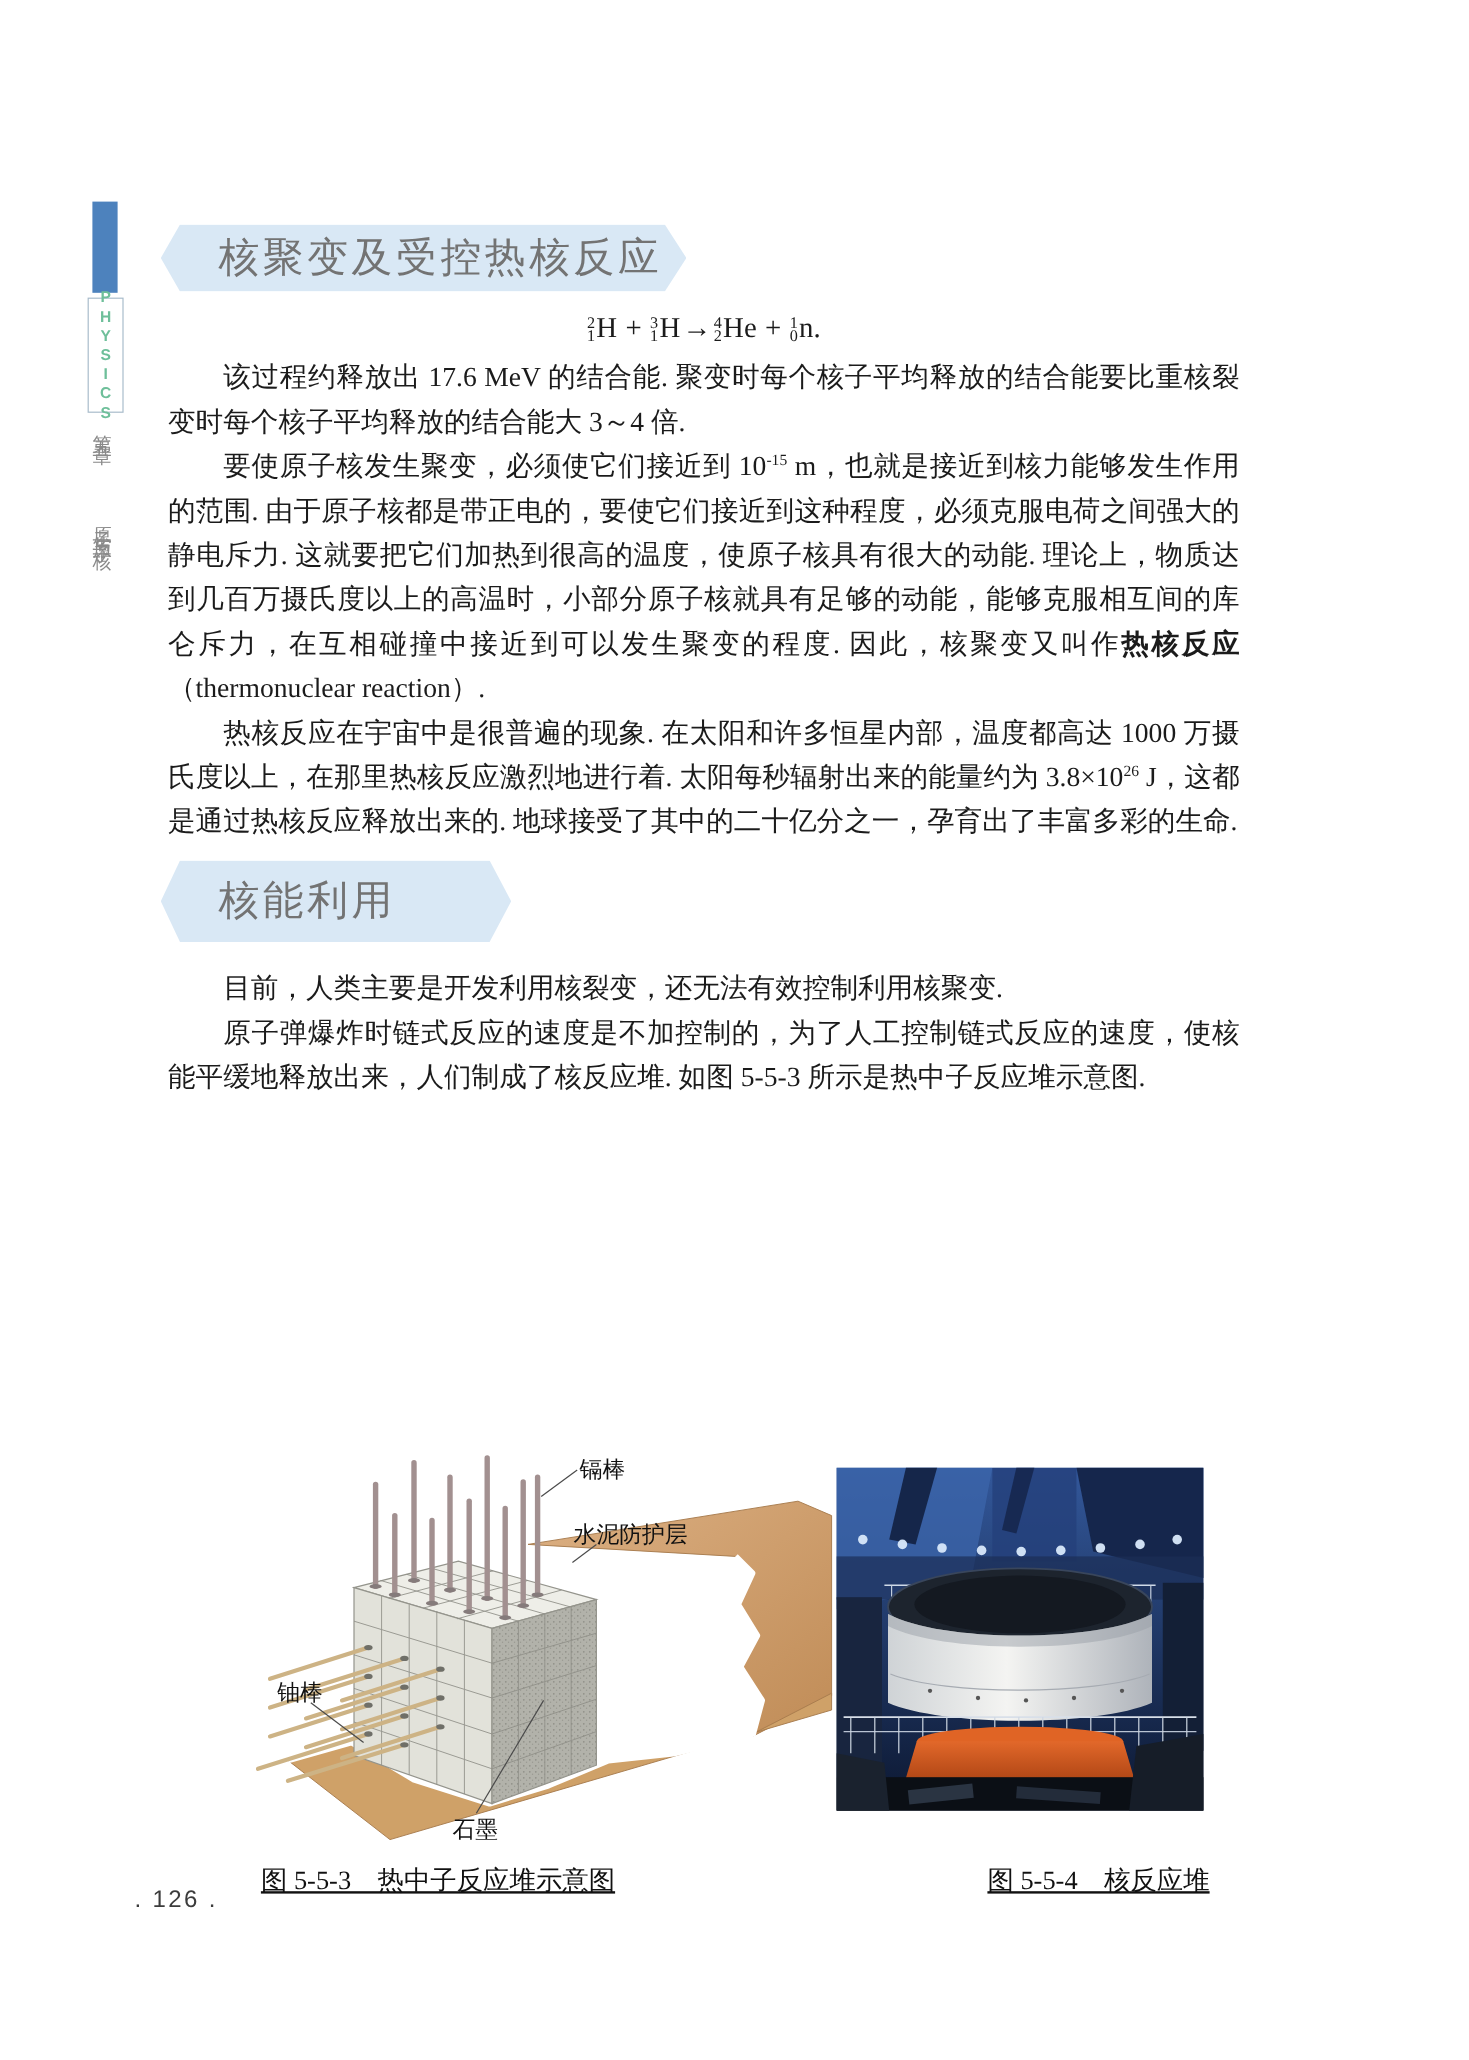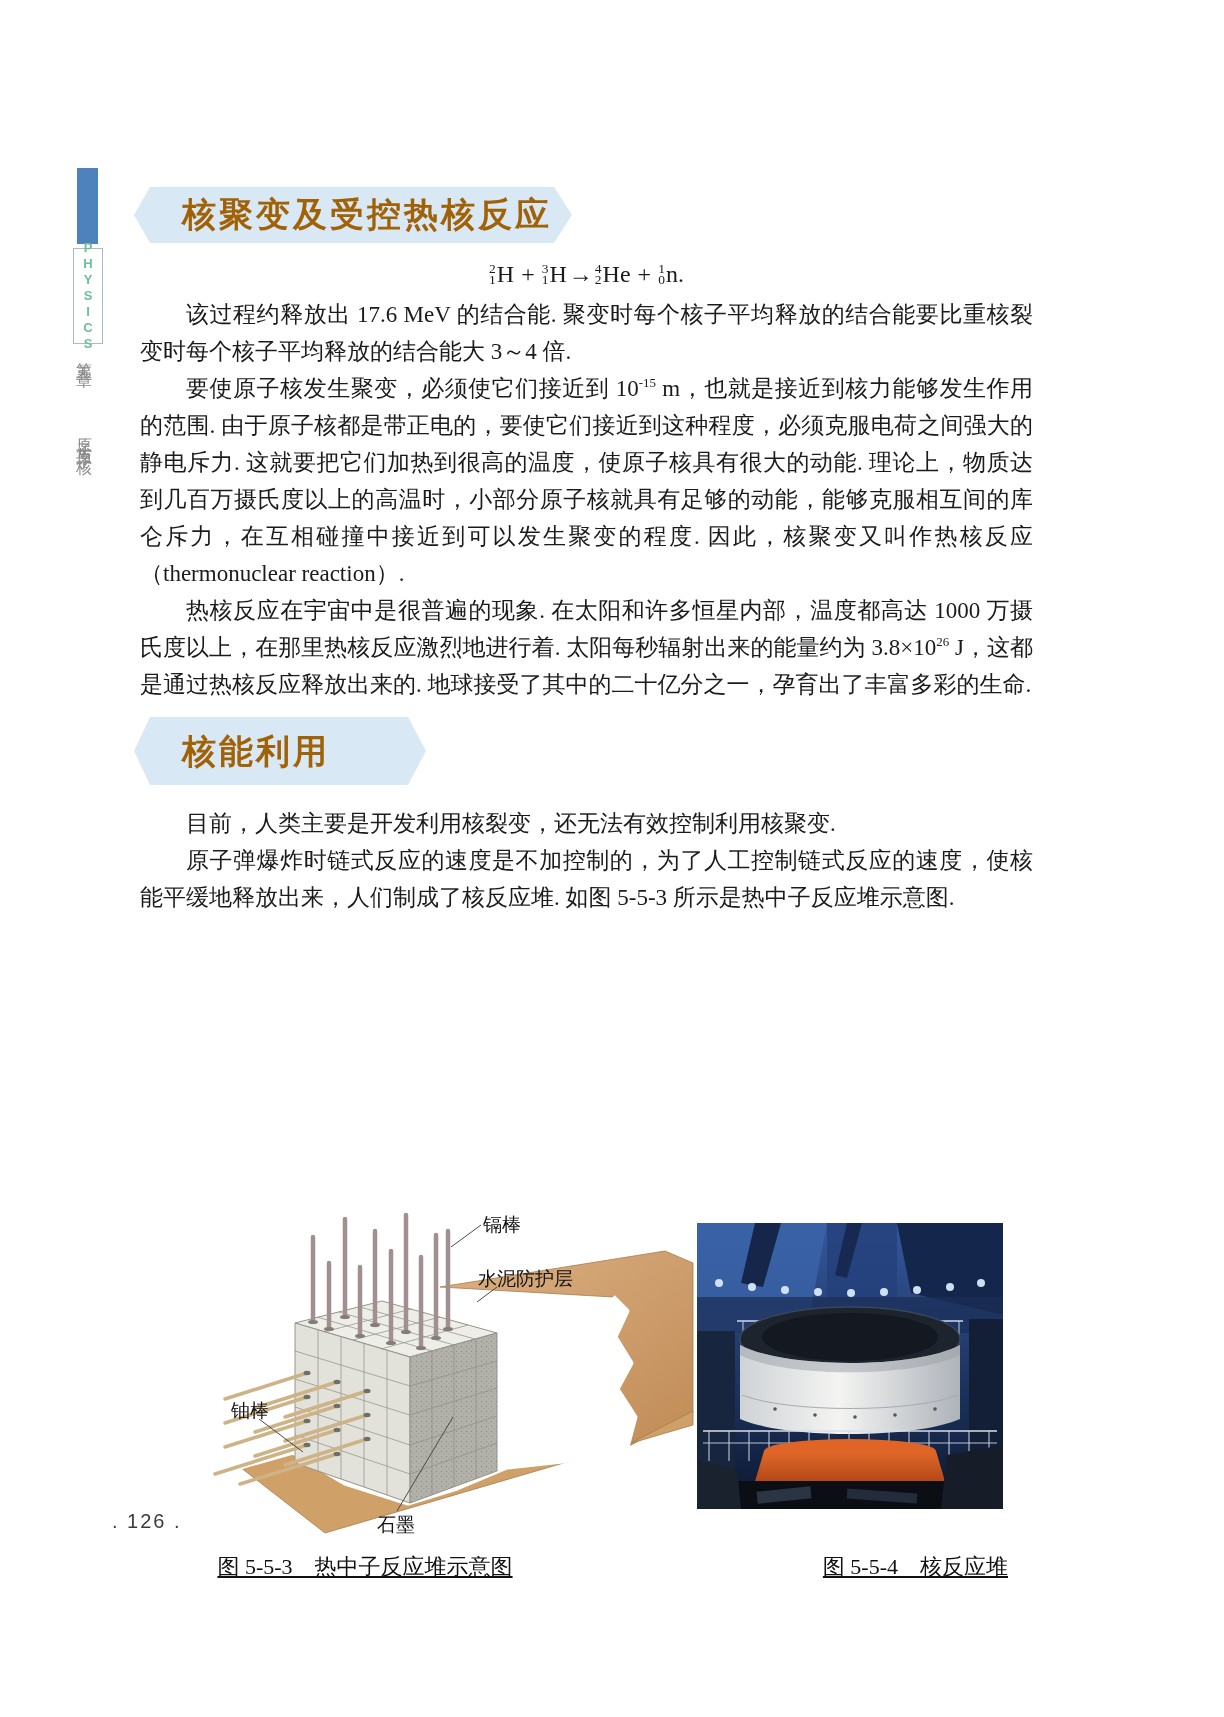--- a/index.html
+++ b/index.html
@@ -15,48 +15,48 @@
                     font-family:"Liberation Sans","DejaVu Sans",sans-serif;font-weight:bold;
                     font-size:13px;color:#6ebf9a;letter-spacing:1px;}
   .chapter-label{position:absolute;left:73px;top:350px;writing-mode:vertical-rl;
                  font-size:16px;letter-spacing:4px;color:#8a8a8a;}
   .chapter-title{position:absolute;left:73px;top:426px;writing-mode:vertical-rl;
                  font-size:16px;letter-spacing:4px;color:#8a8a8a;}
 
   
   .banner{display:flex;align-items:center;background:#d9e8f5;
           clip-path:polygon(16px 0%,calc(100% - 18px) 0%,100% 50%,calc(100% - 18px) 100%,16px 100%,0% 50%);}
-  .banner .t{font-family:"Liberation Sans","DejaVu Sans",sans-serif;font-weight:bold;
-             color:#a16207;letter-spacing:3px;font-size:34px;padding-left:48px;white-space:nowrap;}
+  .banner .t{font-family:"Liberation Sans","DejaVu Sans",sans-serif;font-weight:normal;
+             color:#737373;letter-spacing:3px;font-size:34px;padding-left:48px;white-space:nowrap;}
   .banner.abs{position:absolute;left:134px;top:187px;width:438px;height:56px;}
   .banner.flow{position:relative;width:292px;height:68px;margin:14px 0 20px -6px;}
 
   
   .content{position:absolute;left:140px;top:252px;width:893px;
            font-size:23px;line-height:37px;text-align:justify;}
   .content p{margin:0;text-indent:2em;}
   .sup{vertical-align:super;font-size:13px;line-height:0;}
-  .b{font-weight:normal;}
+  .b{font-weight:bold;}
   .formula{display:flex;justify-content:center;align-items:center;height:44px;font-size:24px;text-indent:0;}
   .nuc{display:inline-flex;align-items:center;}
   .sc{display:inline-flex;flex-direction:column;align-items:flex-end;
       font-size:13.5px;line-height:11.5px;margin-right:1px;}
   .op{margin:0 7px;}
   .arrow{margin:0 2px;}
 
   
   .figures{position:absolute;left:0;top:1205px;width:1224px;height:440px;}
   svg.diagram{position:absolute;left:195px;top:0;}
   svg.photo{position:absolute;left:697px;top:18px;}
   .svg-label{font-family:"Liberation Serif","DejaVu Serif",serif;font-size:19px;fill:#111;}
   .fig-caption{position:absolute;font-size:22px;color:#111;text-align:center;white-space:nowrap;text-decoration:underline;}
   #cap1{left:140px;top:347px;width:450px;}
   #cap2{left:692px;top:347px;width:316px;text-align:right;}
 
-  .page-number{position:absolute;left:112px;top:1510px;
+  .page-number{position:absolute;left:112px;top:1572px;
                font-family:"Liberation Sans","DejaVu Sans",sans-serif;
                font-size:20px;color:#3c3c3c;letter-spacing:2px;}
 </style>
 </head>
 <body>
 
 <div class="canvas">
 
   <div class="side-bar-block"></div>
   <div class="physics-box">

